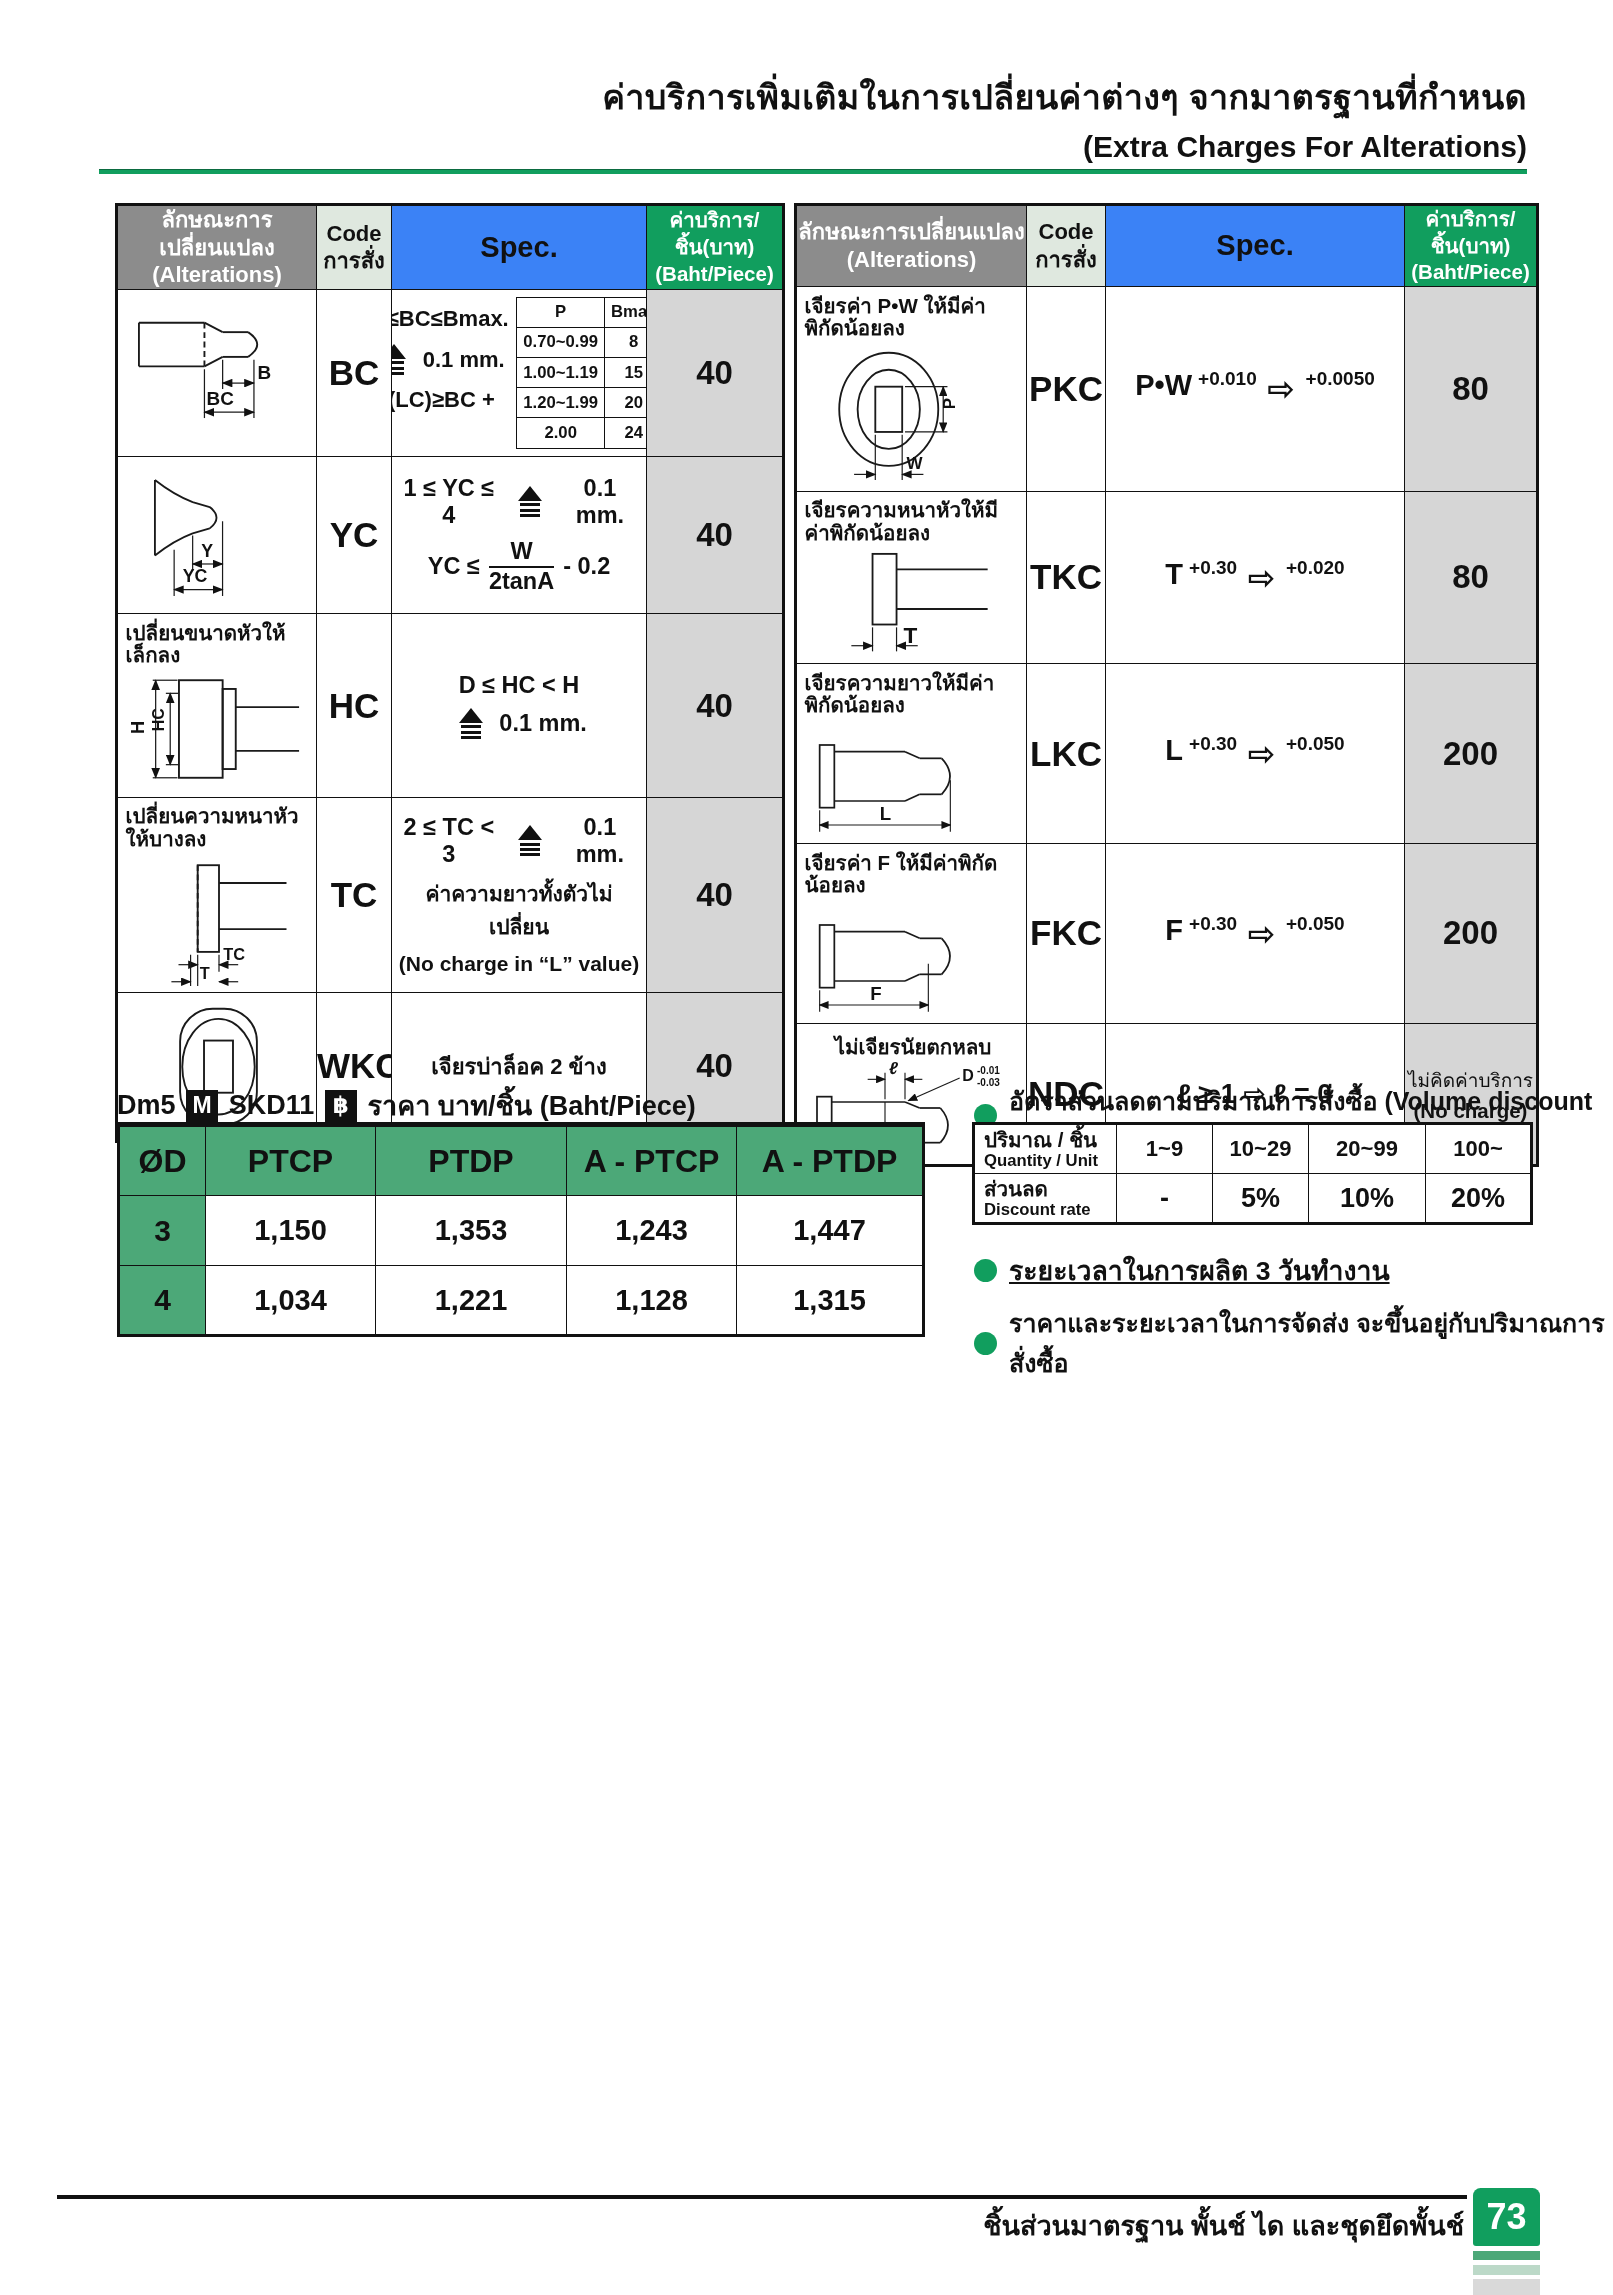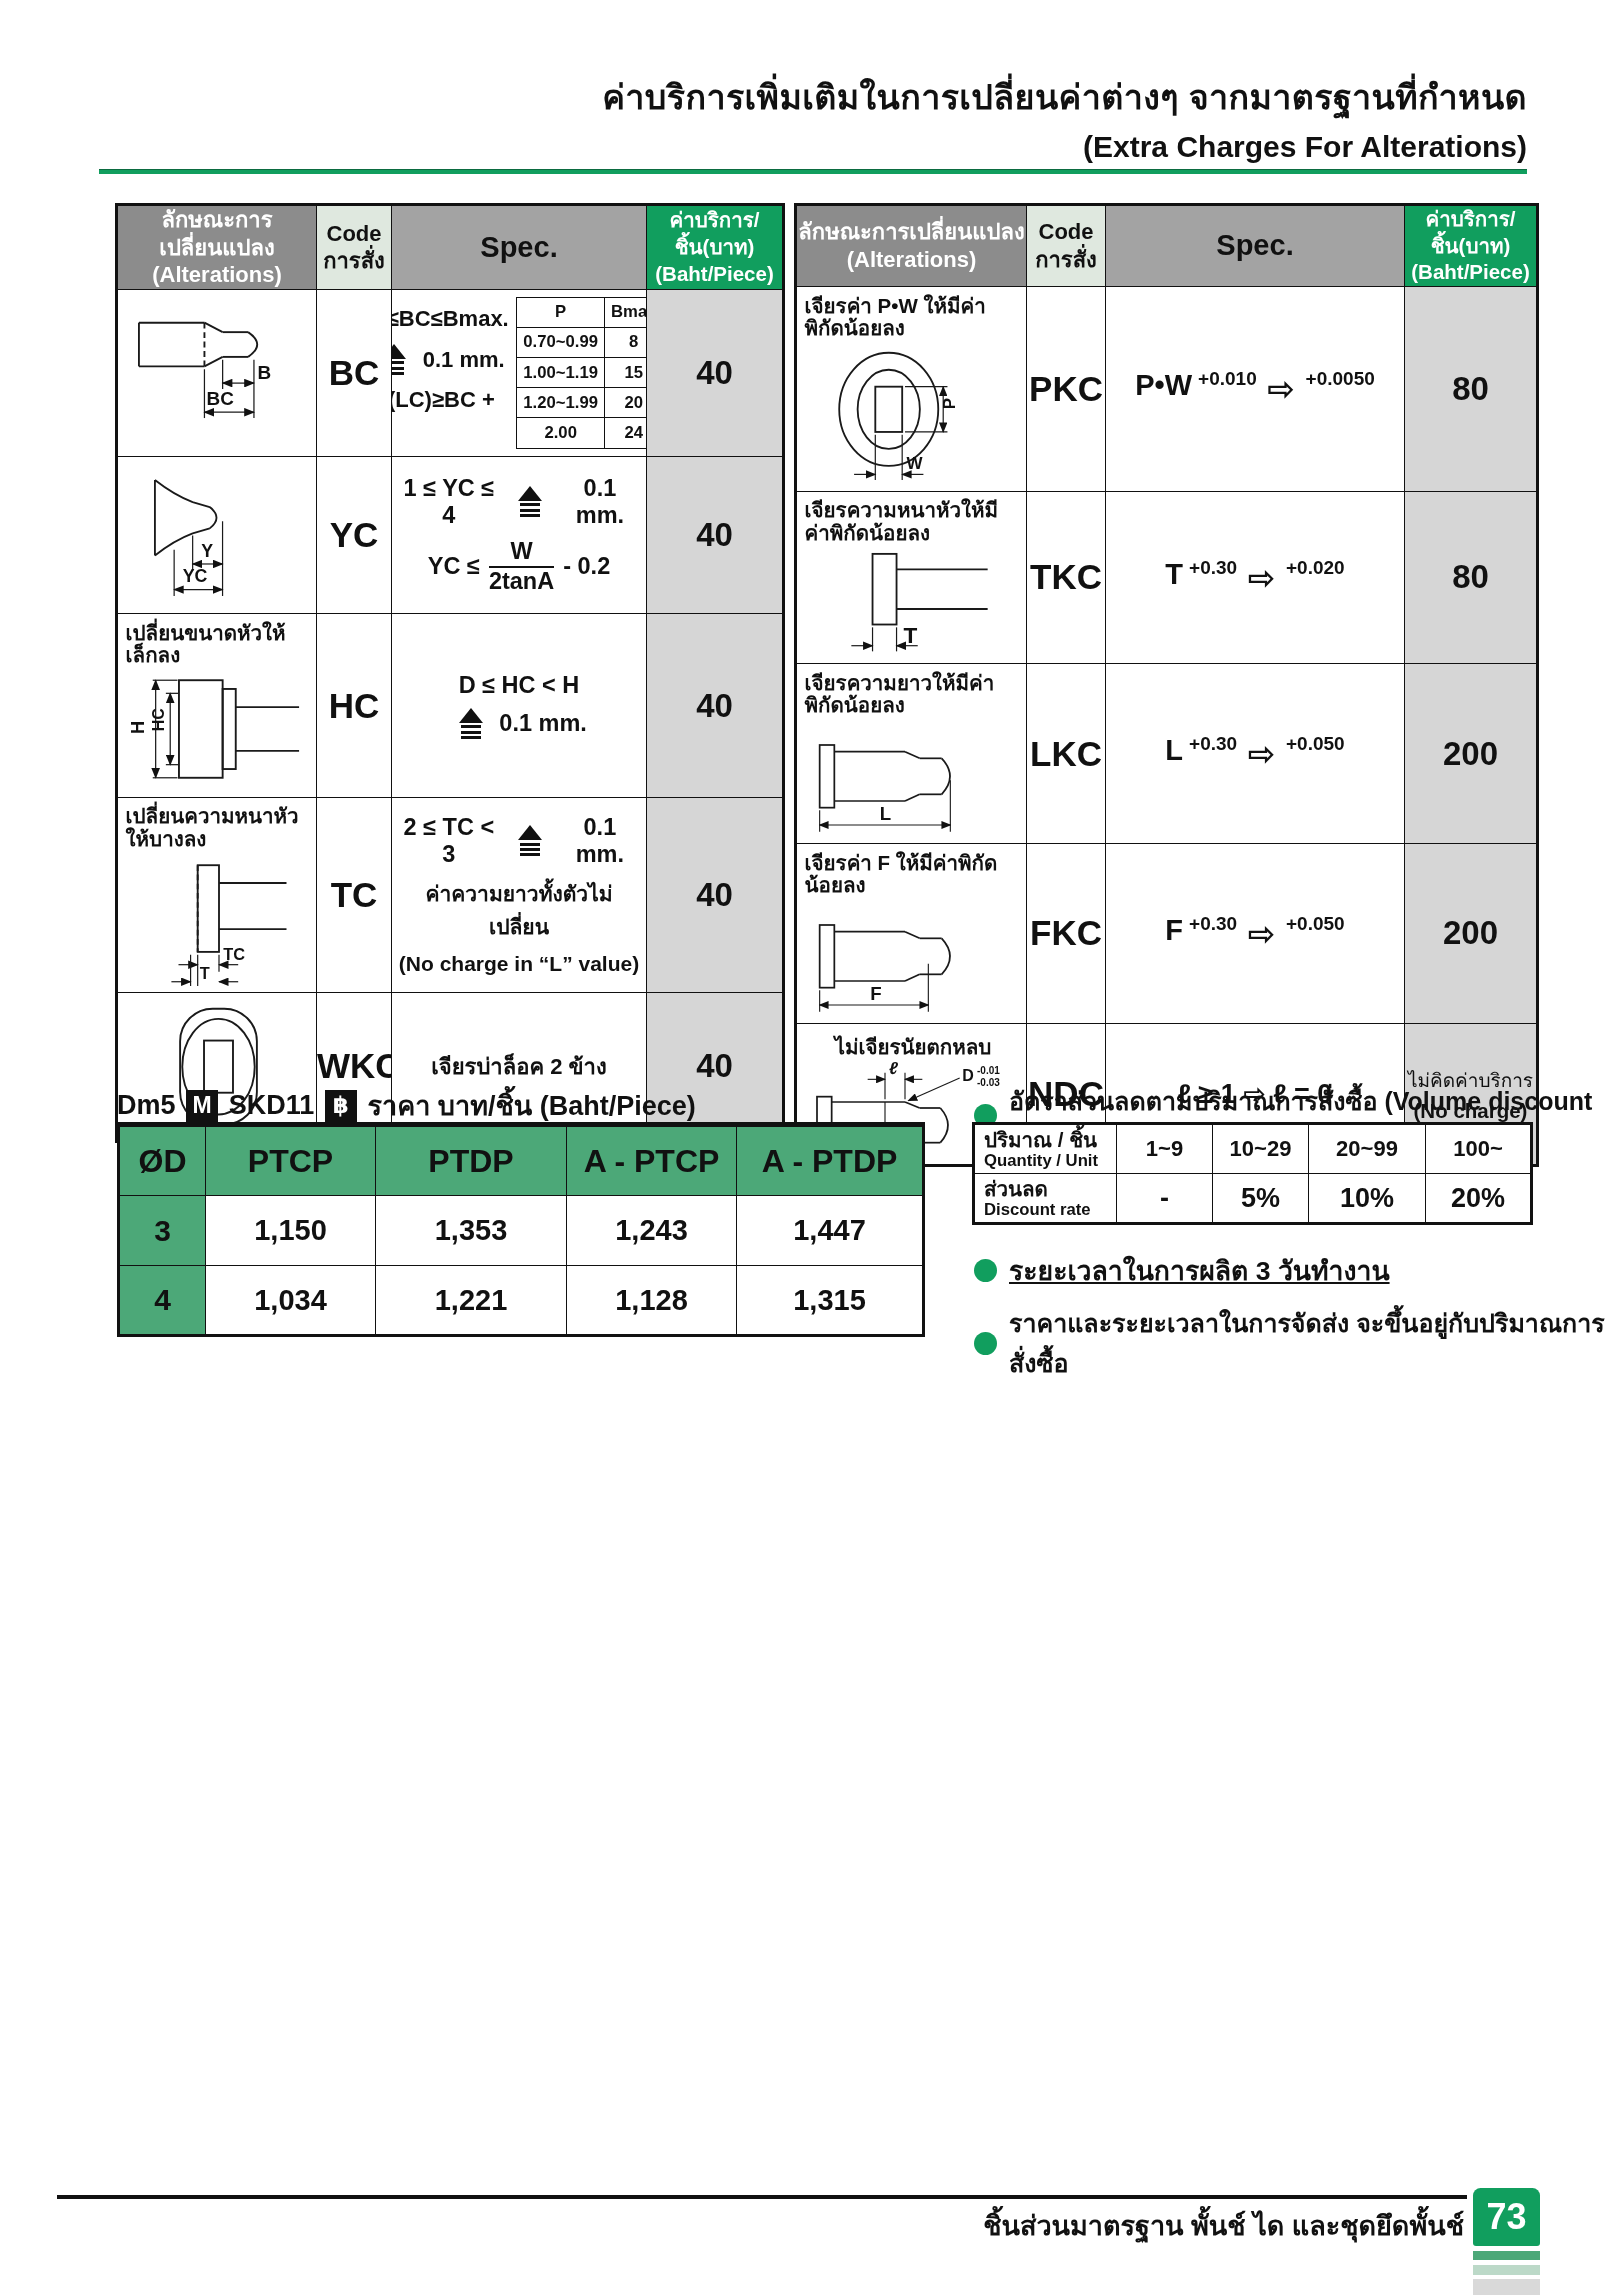--- a/index.html
+++ b/index.html
@@ -15,21 +15,21 @@
   .title-thai { font-size:34px; font-weight:bold; letter-spacing:0.4px; }
   .title-en   { font-size:30px; font-weight:bold; margin-top:6px; }
   .title-rule { position:absolute; top:169px; left:99px; right:87px; height:5.3px;
                 background:#119e5e; border-top:1.5px solid #0b6b40; }
 
   
   table.alt-table { border-collapse:collapse; border:3px solid #111; table-layout:fixed; }
   table.alt-table td { border:1.9px solid #111; overflow:hidden; }
   .h-alter  { background:#8c8c8c; color:#fff; font-weight:bold; font-size:22px; text-align:center; line-height:1.25; }
   .h-code   { background:#dfe8df; color:#111; font-weight:bold; font-size:22px; text-align:center; line-height:1.25; }
-  .h-spec   { background:#a3a3a3; color:#111; font-weight:bold; font-size:29px; text-align:center; }
+  .h-spec   { background:#3b82f6; color:#111; font-weight:bold; font-size:29px; text-align:center; }
   .h-charge { background:#119e5e; color:#fff; font-weight:bold; font-size:20.5px; text-align:center; line-height:1.3; }
   .cell-alter  { vertical-align:top; padding:7.6px 4.6px 3px 7.6px; text-align:center; background:#fff; }
   .alter-label { font-size:20.5px; font-weight:bold; text-align:left; line-height:1.1; }
   .alter-label.center { text-align:center; padding-top:4.6px; }
   .cell-code   { text-align:center; font-size:35px; font-weight:bold; background:#fff; }
   .cell-spec   { text-align:center; font-size:23.5px; font-weight:bold; background:#fff; padding:4.6px; }
   .cell-charge { background:#d6d6d6; text-align:center; font-size:33px; font-weight:bold; }
   .nc-line1 { font-size:19px; font-weight:normal; }
   .nc-line2 { font-size:20.5px; font-weight:bold; margin-top:4.6px; }
   .spec-line { margin:9px 0; }

